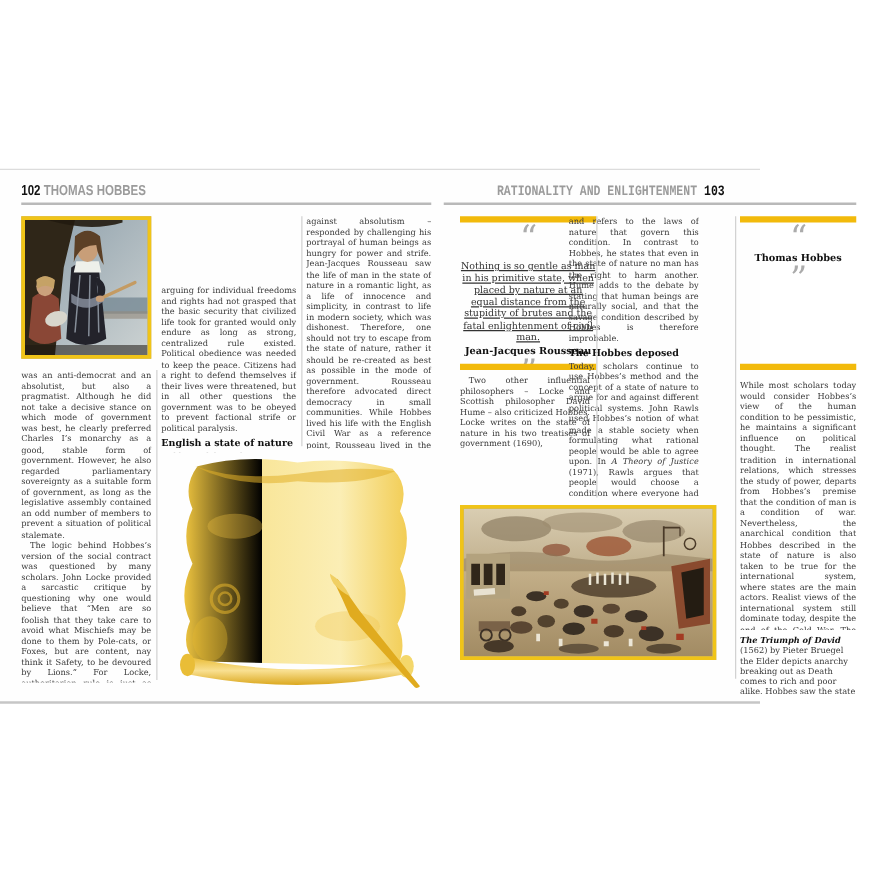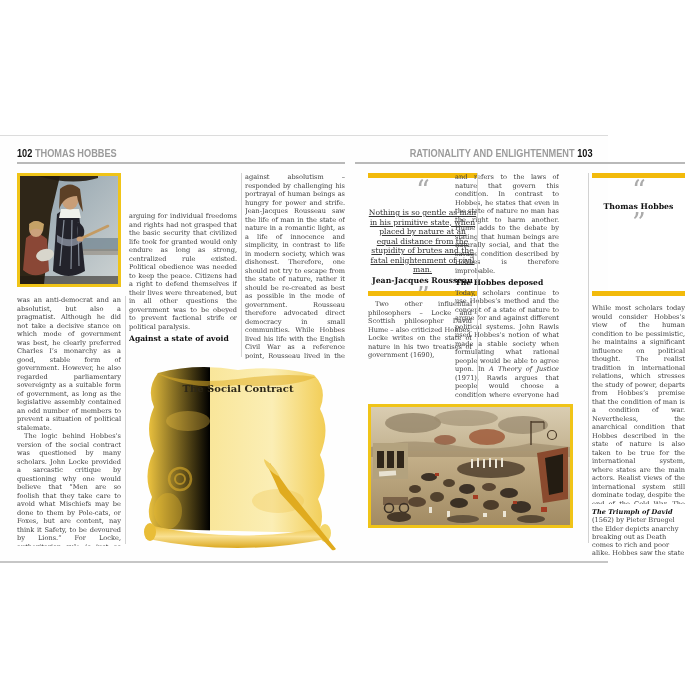--- a/index.html
+++ b/index.html
@@ -6,21 +6,21 @@
   .stage{position:relative;width:700px;height:700px;background:#ffffff;overflow:hidden;
          font-family:"DejaVu Serif", serif;color:#3b3b3b;}
   .book{position:absolute;left:0;top:135px;width:608px;height:425px;background:#fefefe;
         border-top:1px solid #dcdcdc;border-bottom:2px solid #c6c6c6;}
   
   .hdr{position:absolute;top:11px;font-family:"Liberation Sans",sans-serif;font-weight:bold;
        font-size:11.5px;white-space:nowrap;}
   .hdr .inner{display:inline-block;transform:scaleX(0.8);}
   .hdr-left{left:17px;}
   .hdr-left .inner{transform-origin:left center;}
-  .hdr-right{right:15px;text-align:left;}
+  .hdr-right{right:28px;text-align:left;font-family:Liberation Mono, monospace;}
   .hdr-right .inner{transform-origin:right center;}
   .pagenum{color:#111;}
   .hdr-title{color:#9b9b9b;}
   .hdr-rule{position:absolute;top:26px;height:2px;background:#b9b9b9;}
   .rule-l{left:17px;width:328px;}
   .rule-r{left:355px;width:330px;}
   
   .col{position:absolute;font-size:6.6px;line-height:8.5px;text-align:justify;overflow:hidden;}
   .col p{margin:0 0 0 0;}
   .col p.indent{text-indent:7px;}
@@ -92,23 +92,23 @@
         <ellipse cx="60" cy="63" rx="3.4" ry="2.6" fill="#c89e78"></ellipse>
         <rect x="0" y="100" width="98" height="8" fill="#1d1812" opacity="0.55"></rect>
       </svg>
     </div>
 
     <div class="col" style="left:17px;top:160px;width:104px;max-height:250px;">
       <p>was an anti-democrat and an absolutist, but also a pragmatist. Although he did not take a decisive stance on which mode of government was best, he clearly preferred Charles I’s monarchy as a good, stable form of government. However, he also regarded parliamentary sovereignty as a suitable form of government, as long as the legislative assembly contained an odd number of members to prevent a situation of political stalemate.</p>
       <p class="indent">The logic behind Hobbes’s version of the social contract was questioned by many scholars. John Locke provided a sarcastic critique by questioning why one would believe that “Men are so foolish that they take care to avoid what Mischiefs may be done to them by Pole-cats, or Foxes, but are content, nay think it Safety, to be devoured by Lions.” For Locke, authoritarian rule is just as dangerous as civil disorder – he preferred the state of nature to subordination. Hobbes believed, however, that only governments with indivisible and unlimited power would prevent the otherwise inevitable disintegration of society into civil war. For Hobbes, anyone</p>
     </div>
 
-    <div class="col" style="left:129px;top:76px;width:108px;max-height:134px;">
+    <div class="col" style="left:129px;top:92px;width:108px;max-height:134px;">
       <p>arguing for individual freedoms and rights had not grasped that the basic security that civilized life took for granted would only endure as long as strong, centralized rule existed. Political obedience was needed to keep the peace. Citizens had a right to defend themselves if their lives were threatened, but in all other questions the government was to be obeyed to prevent factional strife or political paralysis.</p>
-      <div class="bodyhead">Against a state of avoid</div>
+      <div class="bodyhead">English a state of nature</div>
       <p>Hobbes delivered a strong argument for absolutism based on his deliberations on the nature of man. His opponents – arguing</p>
     </div>
 
     <div class="col" style="left:245px;top:37px;width:100px;max-height:186px;">
       <p>against absolutism – responded by challenging his portrayal of human beings as hungry for power and strife. Jean-Jacques Rousseau saw the life of man in the state of nature in a romantic light, as a life of innocence and simplicity, in contrast to life in modern society, which was dishonest. Therefore, one should not try to escape from the state of nature, rather it should be re-created as best as possible in the mode of government. Rousseau therefore advocated direct democracy in small communities. While Hobbes lived his life with the English Civil War as a reference point, Rousseau lived in the tranquil city of Geneva, Switzerland. It is telling how their different backgrounds shaped their political theories. Unlike Hobbes, Rousseau regarded the state of nature as a historical description of</p>
     </div>
 
     <div class="vrule" style="left:125px;top:160px;height:248px;"></div>
     <div class="vrule" style="left:241px;top:37px;height:184px;"></div>
 
@@ -134,21 +134,20 @@
         <ellipse cx="150" cy="140" rx="26" ry="12" fill="#eec043" opacity="0.3"></ellipse>
         <ellipse cx="40" cy="150" rx="14" ry="18" fill="#e8b92e" opacity="0.35"></ellipse>
         <circle cx="52" cy="118" r="11" fill="none" stroke="#dcae2b" stroke-width="2.5" opacity="0.6"></circle>
         <circle cx="52" cy="118" r="5" fill="none" stroke="#dcae2b" stroke-width="2" opacity="0.6"></circle>
         <path d="M20,164 Q110,184 198,166 L198,178 Q110,196 20,178 Z" fill="url(#roll)"></path>
         <ellipse cx="22" cy="171" rx="6" ry="9" fill="#e9bd37"></ellipse>
         <ellipse cx="197" cy="172" rx="6" ry="9" fill="#f4d76b"></ellipse>
         <path d="M142,102 Q150,114 160,128 L208,188 Q206,190 204,189 L152,132 Q146,118 140,106 Z" fill="#e0ab1f"></path>
         <path d="M136,98 Q146,104 152,116 Q144,112 139,106 Q136,101 136,98 Z" fill="#f0cf63"></path>
       </svg>
-      <div class="scroll-title">The Social Contract</div>
     </div>
 
     <div class="hdr hdr-right">
       <span class="inner">
         <span class="hdr-title">RATIONALITY AND ENLIGHTENMENT</span>
         <span class="pagenum">103</span>
       </span>
     </div>
     <div class="hdr-rule rule-r"></div>
 

